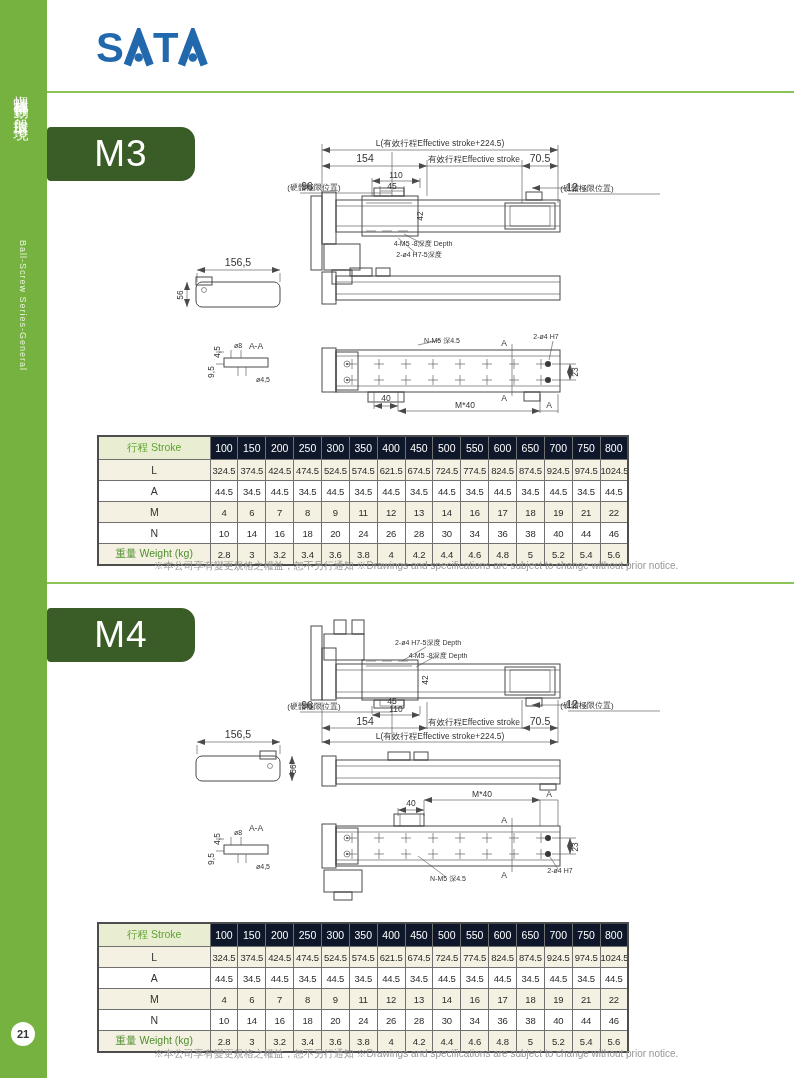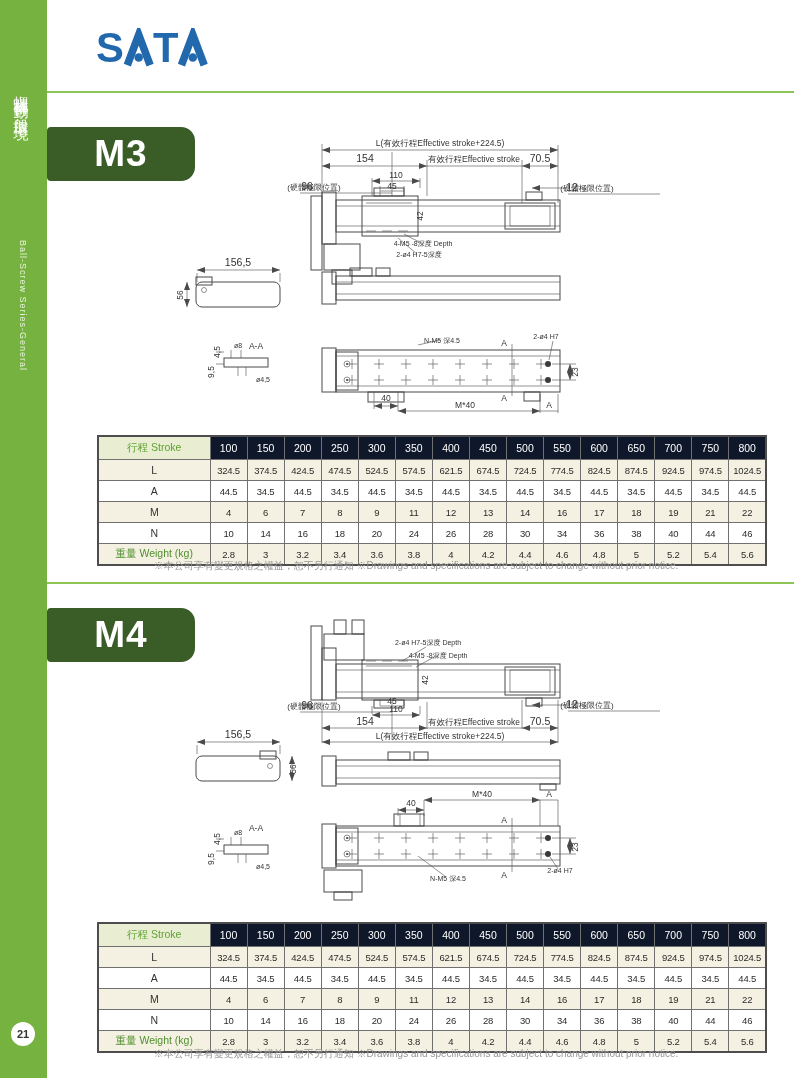--- a/index.html
+++ b/index.html
@@ -4,30 +4,30 @@
 <style>
   html,body{margin:0;padding:0;background:#fff}
   body{width:794px;height:1078px;position:relative;overflow:hidden;font-family:"Liberation Sans",sans-serif}
   .sidebar{position:absolute;left:0;top:0;width:47px;height:1078px;background:#76b23f}
   .v-zh{position:absolute;left:14px;top:84px;writing-mode:vertical-rl;text-orientation:mixed;color:#fff;font-size:15px;letter-spacing:3px;line-height:1}
   .v-en{position:absolute;left:18px;top:240px;writing-mode:vertical-rl;color:#e9f3dc;font-size:9px;letter-spacing:1px;line-height:1}
   .page-num{position:absolute;left:11px;top:1022px;width:24px;height:24px;border-radius:50%;background:#fff;display:flex;align-items:center;justify-content:center;font-size:11px;font-weight:700;color:#333}
   .logo{position:absolute;left:96px;top:28px;width:112px;height:42px}
   .rule{position:absolute;left:47px;right:0;height:2px;background:#8cc455}
   .rule-top{top:91px}.rule-mid{top:582px}
-  .badge{position:absolute;left:47px;width:148px;height:54px;background:#3a5c26;border-radius:4px 14px 14px 4px;color:#fff;font-weight:700;font-size:37px;display:flex;align-items:center;justify-content:center;letter-spacing:1px}
+  .badge{position:absolute;left:47px;width:148px;height:54px;background:#3a5c26;border-radius:4px 14px 14px 4px;color:#fff;font-weight:400;font-size:37px;display:flex;align-items:center;justify-content:center;letter-spacing:1px}
   .badge-m3{top:127px}.badge-m4{top:608px}
   .tech{position:absolute}
   .tech .ln{fill:none;stroke:#4a4a4a;stroke-width:1}
   .tech .th{fill:none;stroke:#4a4a4a;stroke-width:.6}
   .tech .fl{fill:#3a3a3a;stroke:none}
   .tech text{fill:#333;text-anchor:middle;font-family:"Liberation Sans",sans-serif}
   .t11{font-size:10.5px}.t9{font-size:8.5px}.t8{font-size:8px}.t7{font-size:7px}
   .ts{text-anchor:start}
-  .tbl{position:absolute;left:97px;width:670px;border-collapse:collapse;table-layout:fixed;border:2px solid #4d4d4d}
+  .tbl{position:absolute;left:97px;width:532px;border-collapse:collapse;table-layout:fixed;border:2px solid #4d4d4d}
   .tbl-m3{top:435px}.tbl-m4{top:922px}
   .tbl th,.tbl td{border:1px solid #707070;text-align:center;padding:0;height:20px;font-weight:400;overflow:hidden;white-space:nowrap}
   .tbl thead th{background:#0f172a;color:#fff;font-size:10.5px;height:22px}
   .tbl thead th.lblh{background:#e9eed2;color:#60a233}
   .tbl tbody th{font-size:10.5px;color:#333}
   .tbl tbody th.green{color:#4f8f2d}
   .tbl td{font-size:9.5px;color:#2b2b2b;letter-spacing:-.2px}
   .tbl tbody tr:nth-child(odd){background:#f4f1e2}
   .tbl tbody tr:nth-child(even){background:#fff}
   .note{position:absolute;left:97px;width:638px;text-align:center;font-size:10px;color:#969696}

